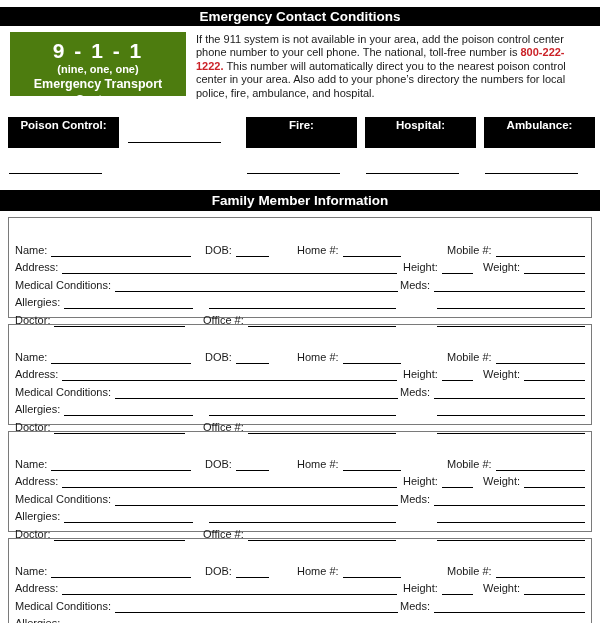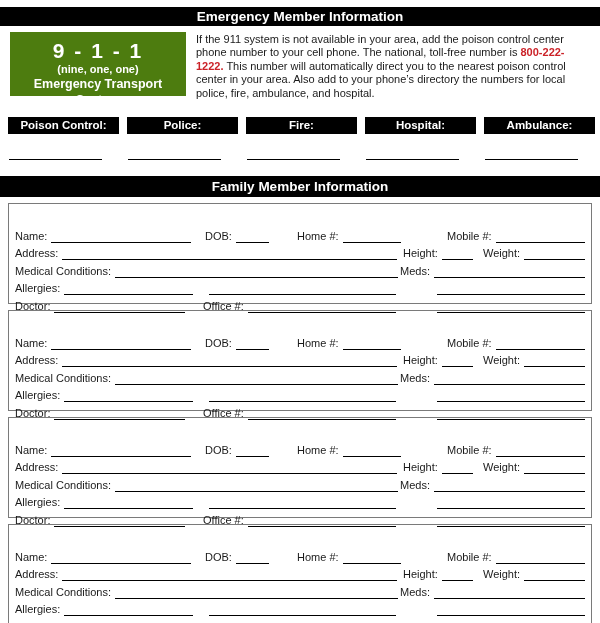--- a/index.html
+++ b/index.html
@@ -30,21 +30,21 @@
   .badge-caption { font-size: 12.5px; font-weight: 700; line-height: 16px; }
   .instructions { flex: 1; font-size: 11px; line-height: 13.4px; padding-top: 1px; }
   .phone-red { color: #cb2228; font-weight: 700; }
 
   
   .contacts-row { display: flex; gap: 8px; margin: 17px 5px 0 8px; }
   .contact-col { flex: 1; }
   .contact-label {
     background: #000000; color: #ffffff;
     font-weight: 700; font-size: 11.5px;
-    height: 17px; line-height: 17px; text-align: center;
+    height: 31px; line-height: 17px; text-align: center;
   }
   .contact-line { height: 26px; width: 93px; margin-left: 1px; border-bottom: 1px solid #000; }
 
   
   .member-card {
     margin: 6px 8px 0 8px;
     border: 1px solid #7a7a7a;
     height: 101px;
     padding: 21px 6px 6px 6px;
   }
@@ -72,38 +72,37 @@
   .ln-right     { width: 148px; margin-left: auto; }
 
   .fg-doctor { flex: 0 0 170px; }
   .fg-office { flex: 0 0 193px; margin-left: 18px; }
 </style>
 </head>
 <body>
 
 <div class="page">
 
-  <div class="banner banner-top">Emergency Member Information</div>
+  <div class="banner banner-top">Emergency Contact Conditions</div>
 
   <div class="section-911">
     <div class="badge-911">
       <div class="badge-number">9 - 1 - 1</div>
       <div class="badge-sub">(nine, one, one)</div>
       <div class="badge-caption">Emergency Transport System</div>
     </div>
     <div class="instructions"><span>If the 911 system is not available in your area, add the poison control center phone number to your cell phone. The national, toll-free number is </span><span class="phone-red">800-222-1222.</span><span> This number will automatically direct you to the nearest poison control center in your area. Also add to your phone’s directory the numbers for local police, fire, ambulance, and hospital.</span></div>
   </div>
 
   <div class="contacts-row">
     <div class="contact-col">
       <div class="contact-label">Poison Control:</div>
       <div class="contact-line"></div>
     </div>
     <div class="contact-col">
-      <div class="contact-label">Police:</div>
       <div class="contact-line"></div>
     </div>
     <div class="contact-col">
       <div class="contact-label">Fire:</div>
       <div class="contact-line"></div>
     </div>
     <div class="contact-col">
       <div class="contact-label">Hospital:</div>
       <div class="contact-line"></div>
     </div>

